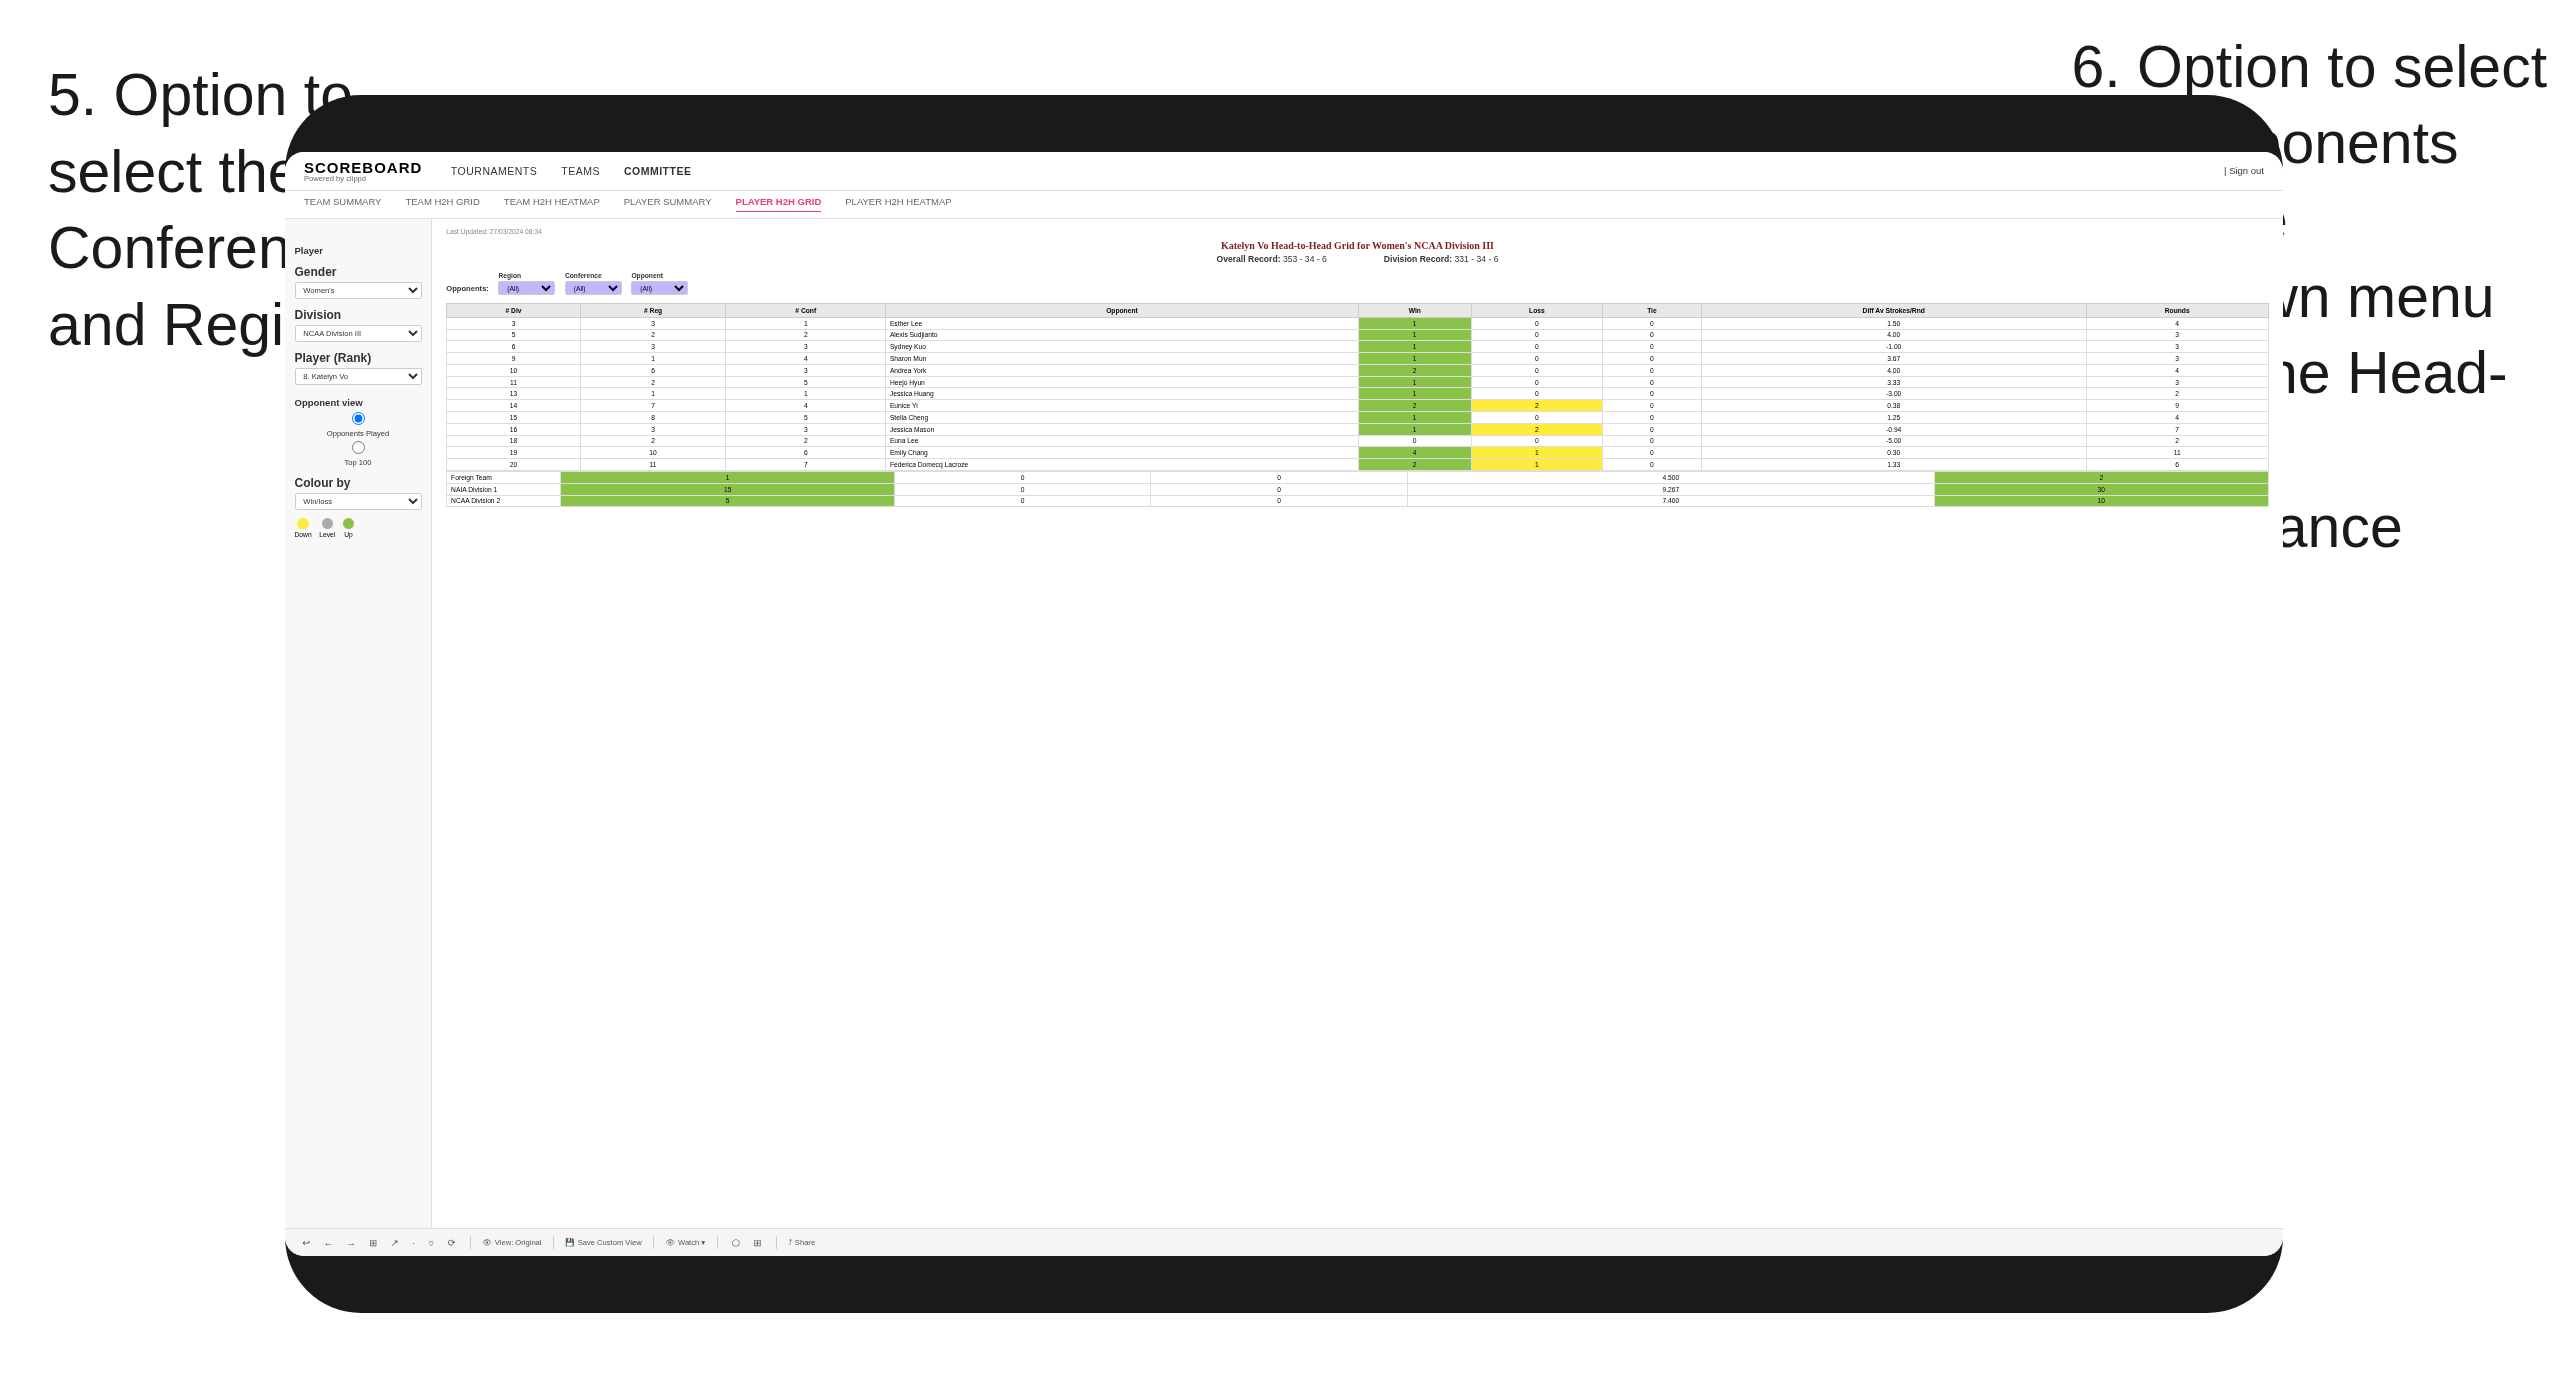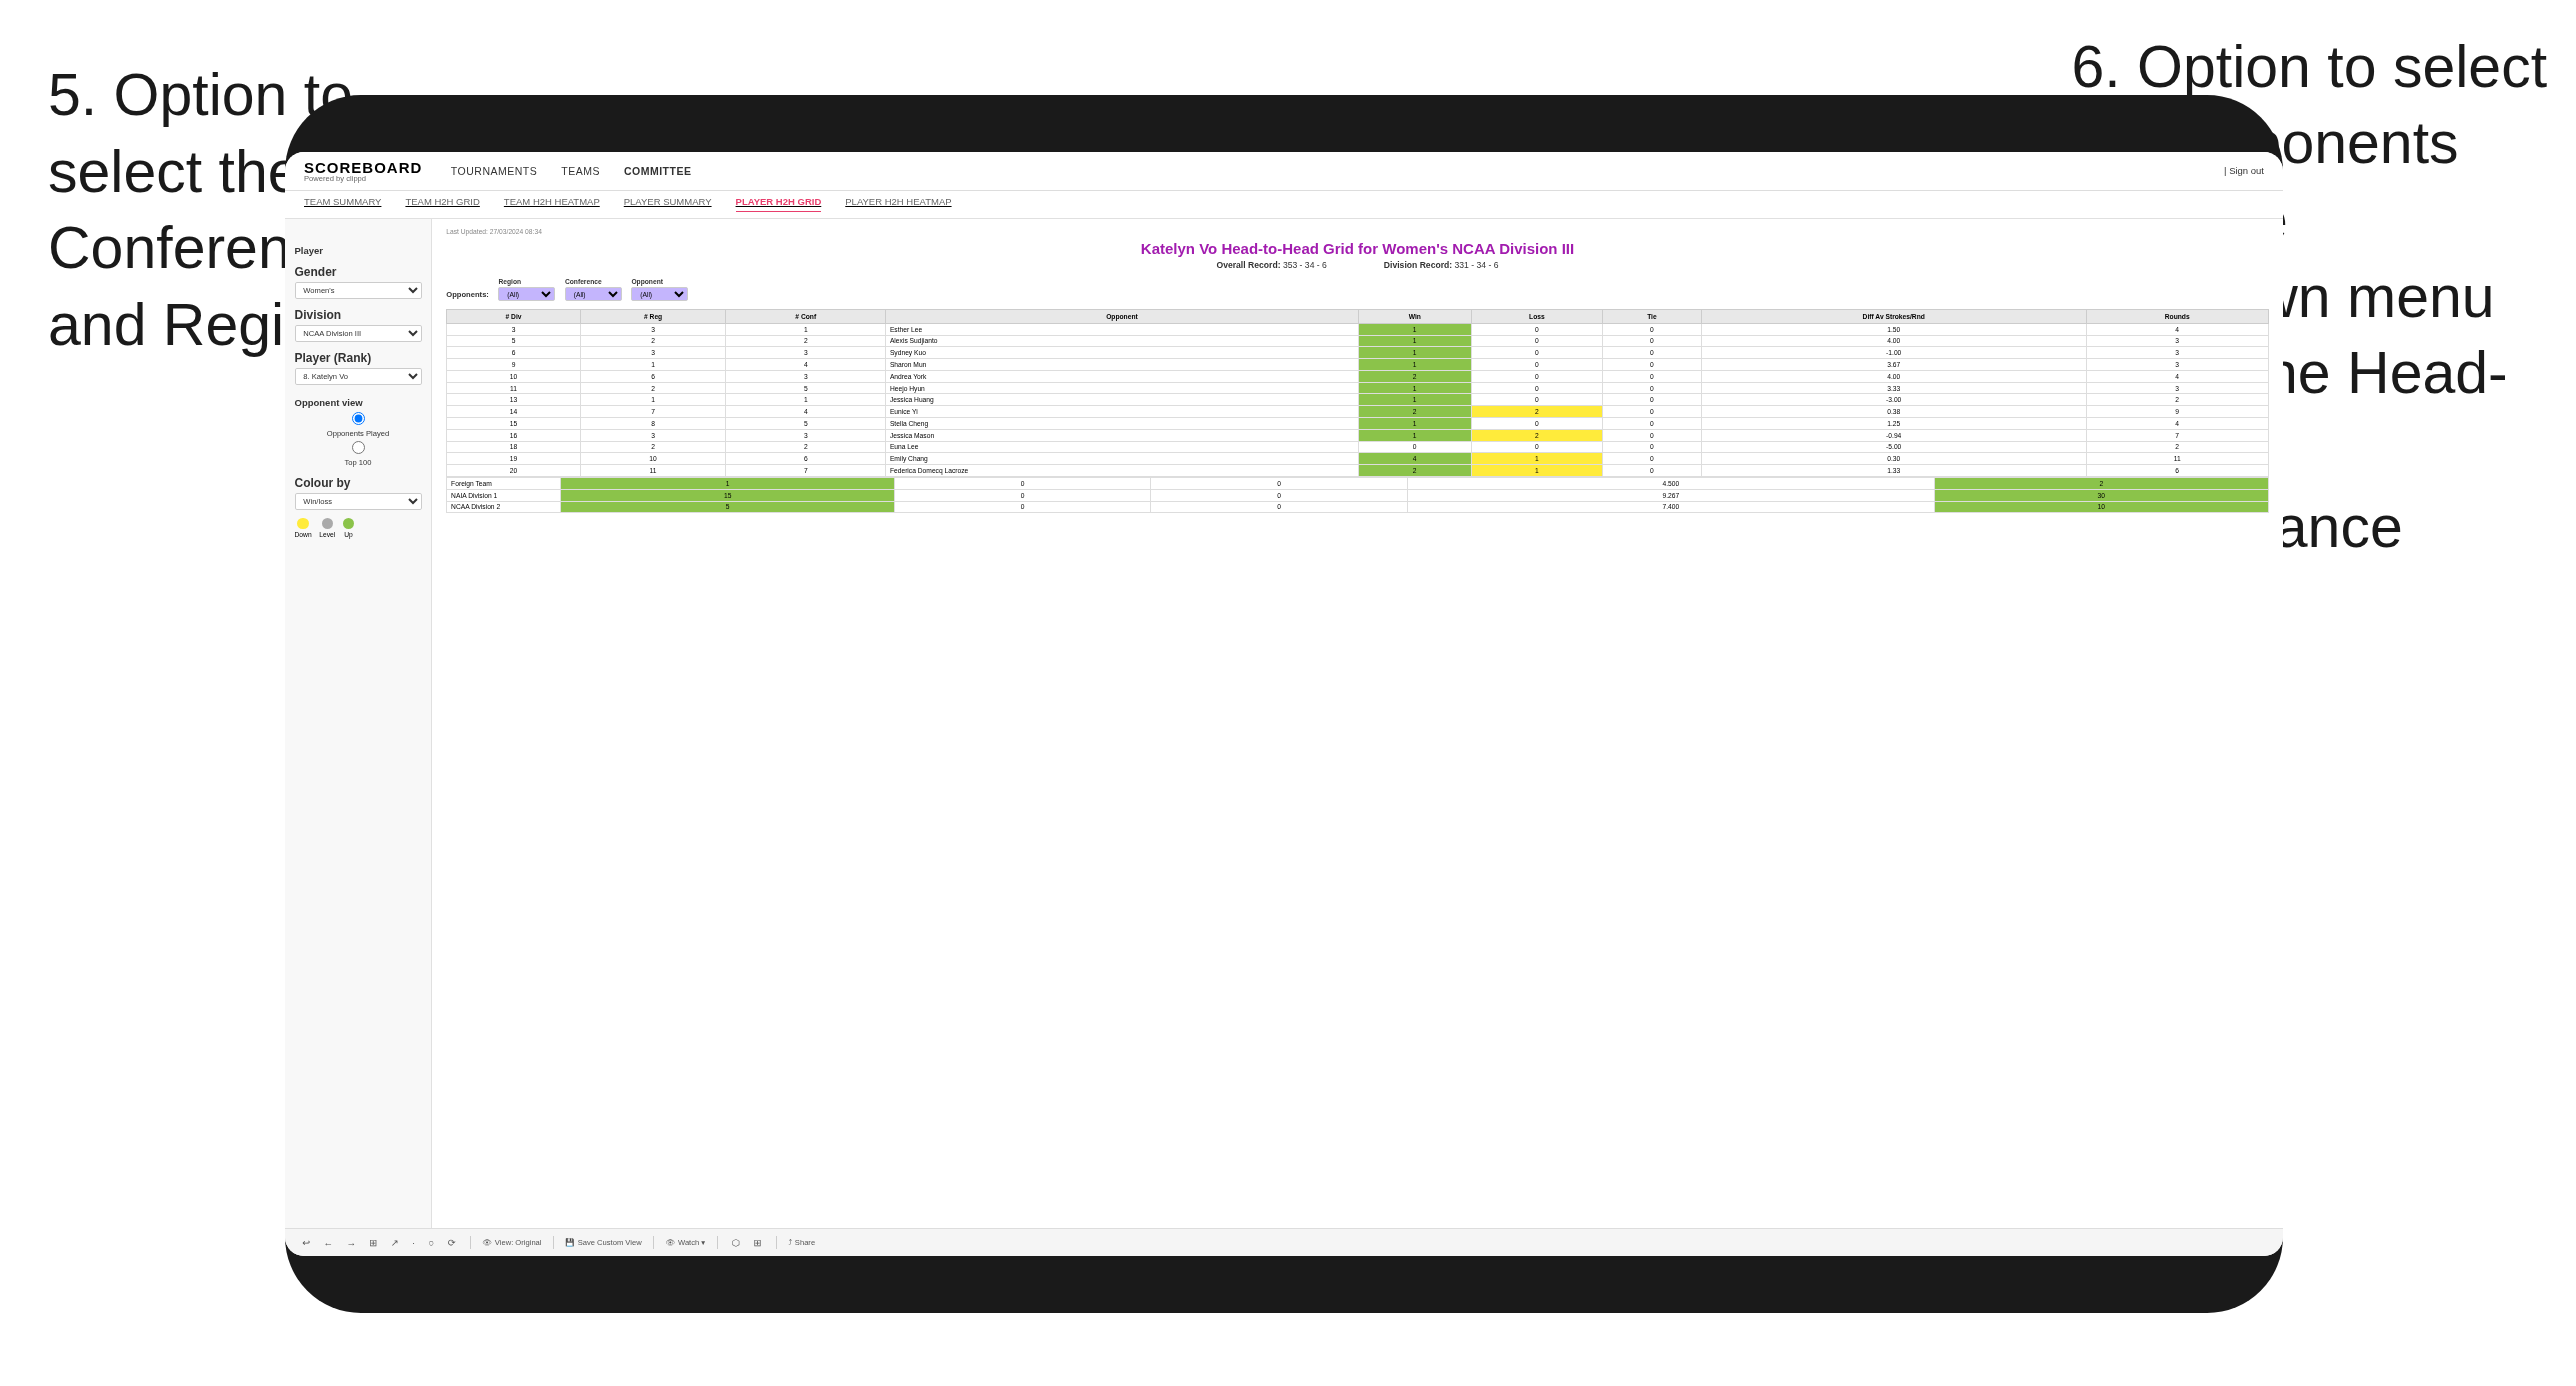--- a/index.html
+++ b/index.html
@@ -123,21 +123,20 @@
       margin-left: auto;
     }
 
     
     .sub-nav {
       background: #ffffff;
       border-bottom: 1.9px solid #e0e0e0;
       padding: 5.7px 19px;
       display: flex;
       gap: 24px;
-      text-decoration: underline;
     }
 
     .sub-nav-link {
       font-size: 9.5px;
       color: #666;
       text-decoration: none;
       padding-bottom: 3.8px;
       white-space: nowrap;
     }
 
@@ -228,25 +227,26 @@
       overflow-y: auto;
     }
 
     .last-updated {
       font-size: 6.7px;
       color: #888;
       margin-bottom: 4.8px;
     }
 
     .grid-title {
-      font-size: 15px;
+      font-size: 10px;
       font-weight: 700;
-      color: #a21caf;
+      color: #7f1d1d;
       text-align: center;
       margin-bottom: 2.9px;
+      font-family: Liberation Serif, serif;
     }
 
     .records-row {
       display: flex;
       justify-content: center;
       gap: 57px;
       margin-bottom: 7.6px;
       font-size: 8.6px;
       color: #333;
       align-items: flex-end;

